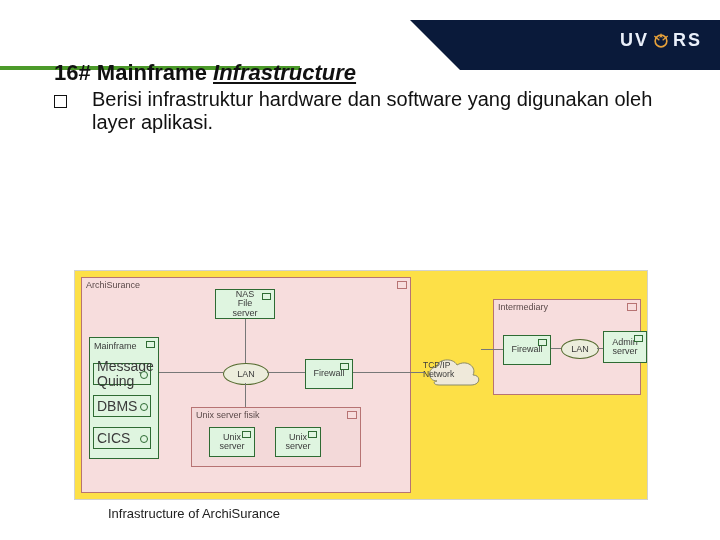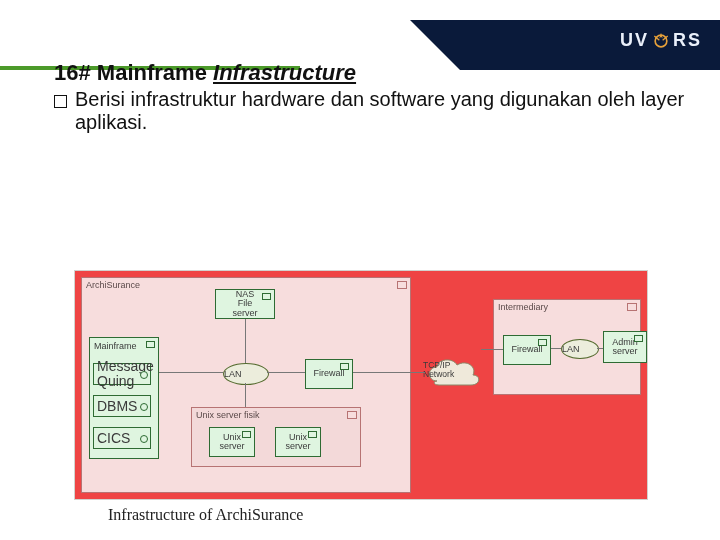--- a/index.html
+++ b/index.html
@@ -92,20 +92,21 @@
   .title .num { font-weight: 700; }
   .title .vp { font-weight: 700; }
   .title .infra { font-style: italic; font-weight: 700; text-decoration: underline; }
 
   .bullet {
     display: flex;
     align-items: flex-start;
     font-size: 20px;
     line-height: 1.15;
     margin-top: 2px;
+    gap: 17px;
   }
   .bullet + .bullet { margin-top: 18px; }
   .bullet .box {
     width: 11px; height: 11px;
     border: 1.5px solid #111;
     margin-top: 7px;
     margin-right: 8px;
     flex: 0 0 auto;
   }
   .bullet .text { flex: 1 1 auto; }
@@ -113,21 +114,21 @@
   
   .diagram-wrap {
     position: absolute;
     left: 74px;
     top: 270px;
     width: 572px;
   }
   .diagram {
     width: 572px;
     height: 228px;
-    background: #ef4444;
+    background: #fde047;
     border: 1px solid #d2d2ce;
     position: relative;
     font-family: "Arial", sans-serif;
   }
 
   
   .node {
     position: absolute;
     background: #dff5e0;
     border: 1px solid #2e6b33;
@@ -150,21 +151,21 @@
     background: #dff5e0;
   }
   .oval {
     position: absolute;
     border: 1px solid #556b2f;
     background: #eceddc;
     border-radius: 50%;
     font-size: 9px;
     display: flex;
     align-items: center;
-    justify-content: flex-start;
+    justify-content: center;
     color: #3a3a3a;
   }
   .cloud {
     position: absolute;
     width: 60px; height: 36px;
   }
   .cloud svg { width: 100%; height: 100%; }
   .cloud .lbl {
     position: absolute;
     top: 8px; left: 0; right: 0;
@@ -195,23 +196,23 @@
     color: #5b4a4a;
   }
 
   .line {
     position: absolute;
     background: #777;
   }
 
   .caption {
     margin-top: 6px;
-    font-size: 16px;
+    font-size: 13px;
     color: #222;
-    font-family: Liberation Serif, serif;
+    font-family: Liberation Sans, sans-serif;
     padding-left: 34px;
   }
 
   
   .mini {
     position: absolute;
     background: #dff5e0;
     border: 1px solid #2e6b33;
     font-size: 14px;
     line-height: 1.05;

